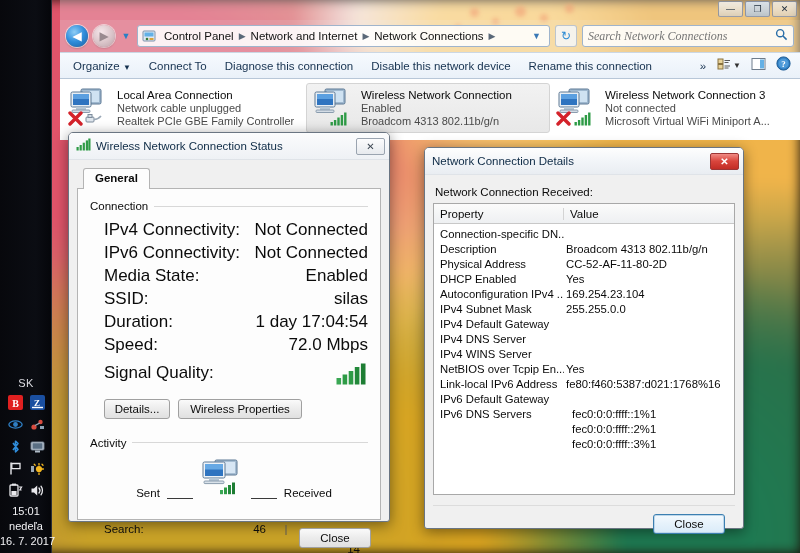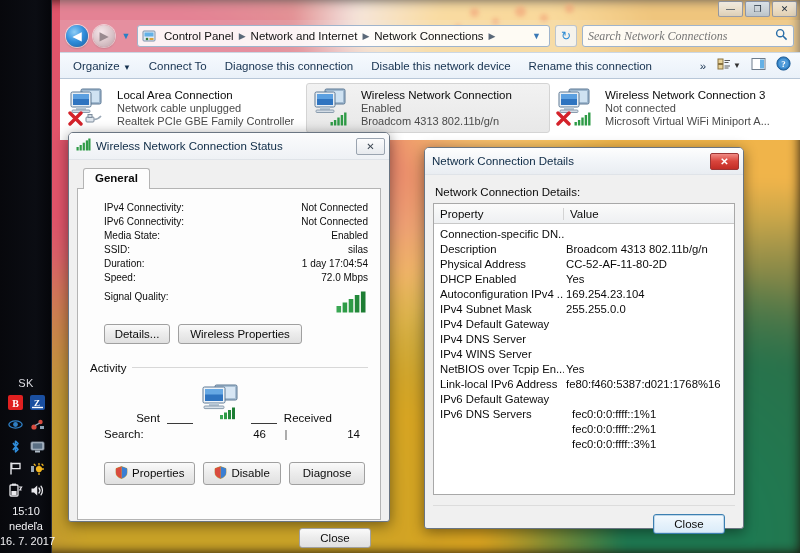--- a/index.html
+++ b/index.html
@@ -214,21 +214,21 @@
     border-radius: 3px 3px 0 0;
   }
   .tab-panel {
     background: #fdfdfd; border: 1px solid #b4b4b4;
     margin-top: -1px; padding: 11px 12px 10px 12px; height: 332px;
   }
   .group { margin-bottom: 4px; }
   .group-head { display: flex; align-items: center; gap: 6px; margin-bottom: 6px; }
   .group-title { font-size: 11.5px; color: #0b0b0b; white-space: nowrap; }
   .group-line { flex: 1; height: 1px; background: #d8d8d8; }
-  .kv-row { display: flex; font-size: 10px; color: #0b0b0b; padding: 1.5px 0; }
+  .kv-row { display: flex; font-size: 17px; color: #0b0b0b; padding: 1.5px 0; }
   .kv-key { width: 152px; padding-left: 14px; white-space: nowrap; }
   .kv-val { flex: 1; text-align: right; white-space: nowrap; }
   .btn {
     font-size: 11.5px; color: #0b0b0b;
     background: linear-gradient(180deg,#fafafa 0%,#ececec 48%,#e0e0e0 100%);
     border: 1px solid #a0a0a0; border-radius: 3px;
     padding: 3px 10px; display: inline-flex; align-items: center; gap: 4px;
     white-space: nowrap;
   }
   .btn.focus {
@@ -242,21 +242,21 @@
   .act-top {
     display: flex; align-items: flex-end; justify-content: center; gap: 7px;
     padding-left: 10px;
   }
   .act-label { font-size: 11.5px; color: #0b0b0b; }
   .act-dash { width: 26px; height: 1px; background: #3a3a3a; }
   .act-bytes { display: flex; align-items: center; font-size: 11.5px; color: #0b0b0b; padding-top: 4px; }
   .ab-key { width: 96px; padding-left: 14px; }
   .ab-sent { width: 80px; text-align: right; }
   .ab-pipe { width: 40px; text-align: center; color: #555; }
-  .ab-recv { flex: 1; text-align: right; padding-right: 8px; }
+  .ab-recv { flex: 1; text-align: right; padding-right: 8px; margin-top: 40px; }
 
   .dlg-footer-sep { height: 1px; background: #dcdcdc; margin: 10px 0 0 0; }
   .dlg-footer { display: flex; justify-content: flex-end; padding: 8px 10px 0 0; }
 
   
   #details-dlg { left: 424px; top: 147px; width: 320px; height: 382px; }
   #details-dlg .dlg-title {
     background: linear-gradient(180deg,#fefefe 0%,#f2f5f8 50%,#e9edf2 100%);
   }
   .det-label { font-size: 11.5px; color: #0b0b0b; padding: 3px 0 5px 2px; }
@@ -518,20 +518,24 @@
     </div>
 
     <div class="dlg-body">
       <div class="tabstrip">
         <div class="tab">General</div>
       </div>
 
       <div class="tab-panel">
 
         <div class="group">
+          <div class="group-head">
+            <span class="group-title">Connection</span>
+            <span class="group-line"></span>
+          </div>
 
           <div class="kv-row">
             <span class="kv-key">IPv4 Connectivity:</span>
             <span class="kv-val">Not Connected</span>
           </div>
           <div class="kv-row">
             <span class="kv-key">IPv6 Connectivity:</span>
             <span class="kv-val">Not Connected</span>
           </div>
           <div class="kv-row">
@@ -645,21 +649,21 @@
 
   <div id="details-dlg" class="dialog">
     <div class="dlg-title">
       <span class="dlg-title-text">Network Connection Details</span>
       <div class="dlg-close red">
         <span>✕</span>
       </div>
     </div>
 
     <div class="dlg-body">
-      <div class="det-label">Network Connection Details:</div>
+      <div class="det-label">Network Connection Received:</div>
 
       <div class="det-table">
         <div class="det-head">
           <span class="c1">Property</span>
           <span class="c2">Value</span>
         </div>
         <div class="det-rows">
           <div class="det-row">
             <span class="c1">Connection-specific DN...</span>
             <span class="c2"></span>
@@ -808,20 +812,20 @@
         <span class="tico">
           <svg width="15" height="15" viewBox="0 0 15 15">
             <path d="M1.5 5.6 H4 L7.2 2.6 V12.4 L4 9.4 H1.5 Z" fill="#e8e8ec"></path>
             <path d="M9 5 Q11 7.5 9 10" fill="none" stroke="#e8e8ec" stroke-width="1.3" stroke-linecap="round"></path>
             <path d="M11 3.2 Q14 7.5 11 11.8" fill="none" stroke="#e8e8ec" stroke-width="1.3" stroke-linecap="round"></path>
           </svg>
         </span>
       </div>
 
       <div class="clock">
-        <div>15:10</div>
+        <div>15:01</div>
         <div>nedeľa</div>
         <div>16. 7. 2017</div>
       </div>
     </div>
   </div>
 
 </div>
 
 </body></html>

